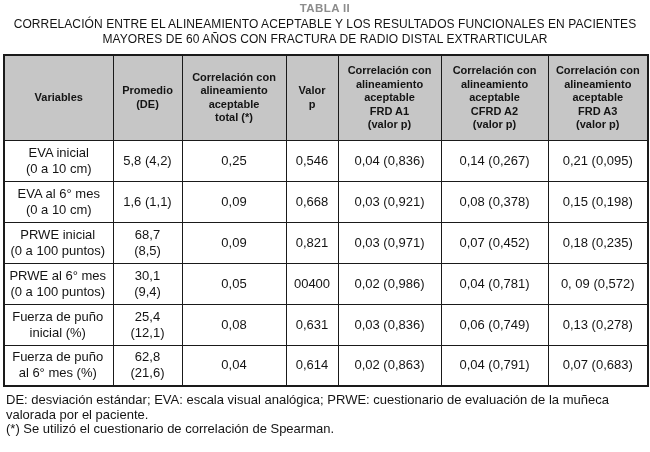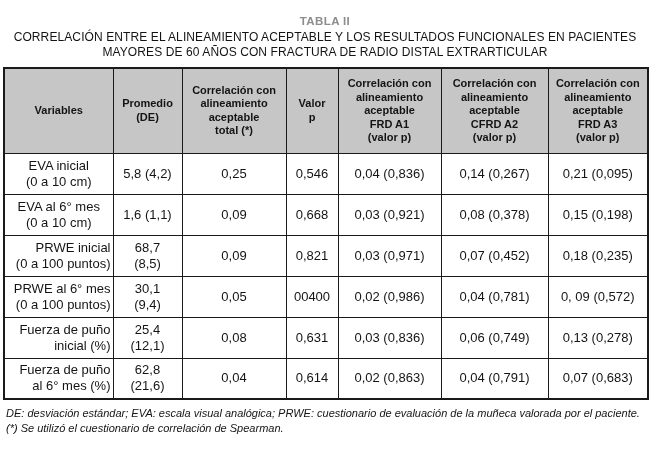--- a/index.html
+++ b/index.html
@@ -10,21 +10,21 @@
   body {
     width: 650px;
     height: 452px;
     overflow: hidden;
     font-family: "Liberation Sans", sans-serif;
     color: #141414;
     -webkit-font-smoothing: antialiased;
   }
   .title-block {
     text-align: center;
-    padding-top: 15px;
+    padding-top: 2px;
   }
   .table-label {
     color: var(--title-gray, #8c8c8c);
     font-weight: bold;
     font-size: 11.5px;
     letter-spacing: 0.4px;
   }
   .table-heading {
     font-weight: normal;
     font-size: 12px;
@@ -59,29 +59,28 @@
   .data-table td {
     font-size: 13px;
     line-height: 16px;
     white-space: pre-line;
     text-align: center;
     vertical-align: middle;
     padding: 1px 2px;
     background: #ffffff;
   }
   .data-table td.left {
-    text-align: right;
+    text-align: center;
     padding-left: 0;
     margin-top: 36px;
   }
   .notes {
     margin: 6px 8px 0 6px;
-    font-size: 11px;
+    font-size: 13px;
     line-height: 14.5px;
-    font-style: italic;
   }
   .note { margin: 0; }
 </style>
 </head>
 <body>
 
 <div class="title-block">
   <div class="table-label">TABLA II</div>
   <div class="table-heading">CORRELACIÓN ENTRE EL ALINEAMIENTO ACEPTABLE Y LOS RESULTADOS FUNCIONALES EN PACIENTES
 MAYORES DE 60 AÑOS CON FRACTURA DE RADIO DISTAL EXTRARTICULAR</div>

